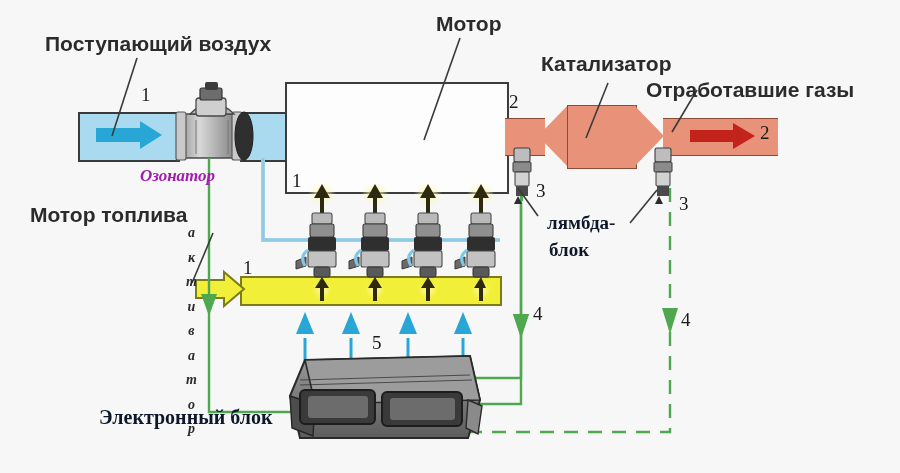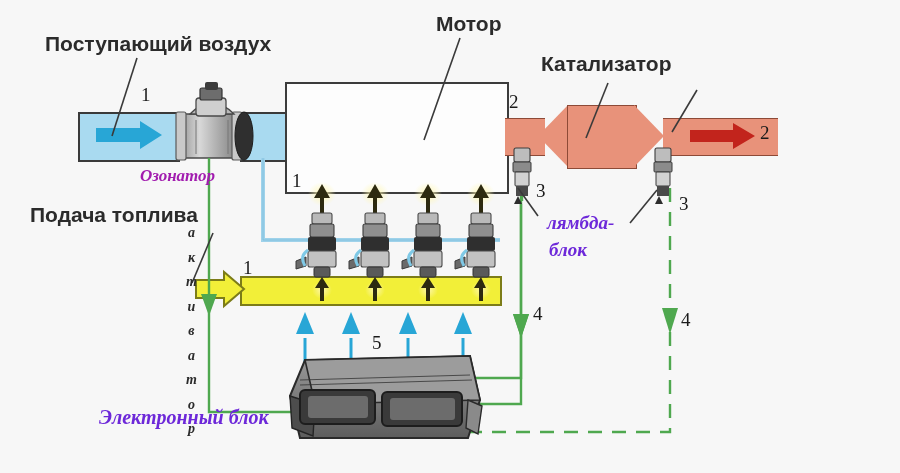--- a/index.html
+++ b/index.html
@@ -26,23 +26,22 @@
   .serif-it{
     font-family:"Liberation Serif", serif;
     font-style:italic;
     font-weight:bold;
     color:#a21caf;
     white-space:nowrap;
   }
   .serif{
     font-family:"Liberation Serif", serif;
     font-weight:bold;
-    color:#6d28d9;
+    color:#0f172a;
     white-space:nowrap;
-    font-style:italic;
   }
   .num{
     font-family:"Liberation Serif", serif;
     font-size:19px;
     color:#1a1a1a;
     font-weight:400;
   }
 
   
   .vcol{
@@ -295,22 +294,23 @@
       <line x1="630" y1="215" x2="657" y2="182"></line>
     </g>
   </svg>
 
   <div class="lbl lbl-22" style="left:45px;top:25px;">Поступающий воздух</div>
 
   <div class="lbl lbl-22" style="left:436px;top:5px;text-align:center;">Мотор</div>
 
   <div class="lbl lbl-22" style="left:541px;top:45px;">Катализатор</div>
 
-
-  <div class="lbl lbl-22" style="left:30px;top:196px;">Подача топлива</div>
+  <div class="lbl lbl-22" style="left:646px;top:71px;">Отработавшие газы</div>
+
+  <div class="lbl lbl-22" style="left:30px;top:196px;">Мотор топлива</div>
 
   <div class="serif-it" style="left:140px;top:158px;font-size:17px;">Озонатор</div>
 
   <div class="serif" style="left:547px;top:204px;font-size:19px;">лямбда-</div>
   <div class="serif" style="left:549px;top:231px;font-size:19px;">блок</div>
 
   <div class="serif" style="left:99px;top:398px;font-size:20px;">Электронный блок</div>
 
   <div class="vcol" style="left:186px;top:218px;">
       <span>а</span>

